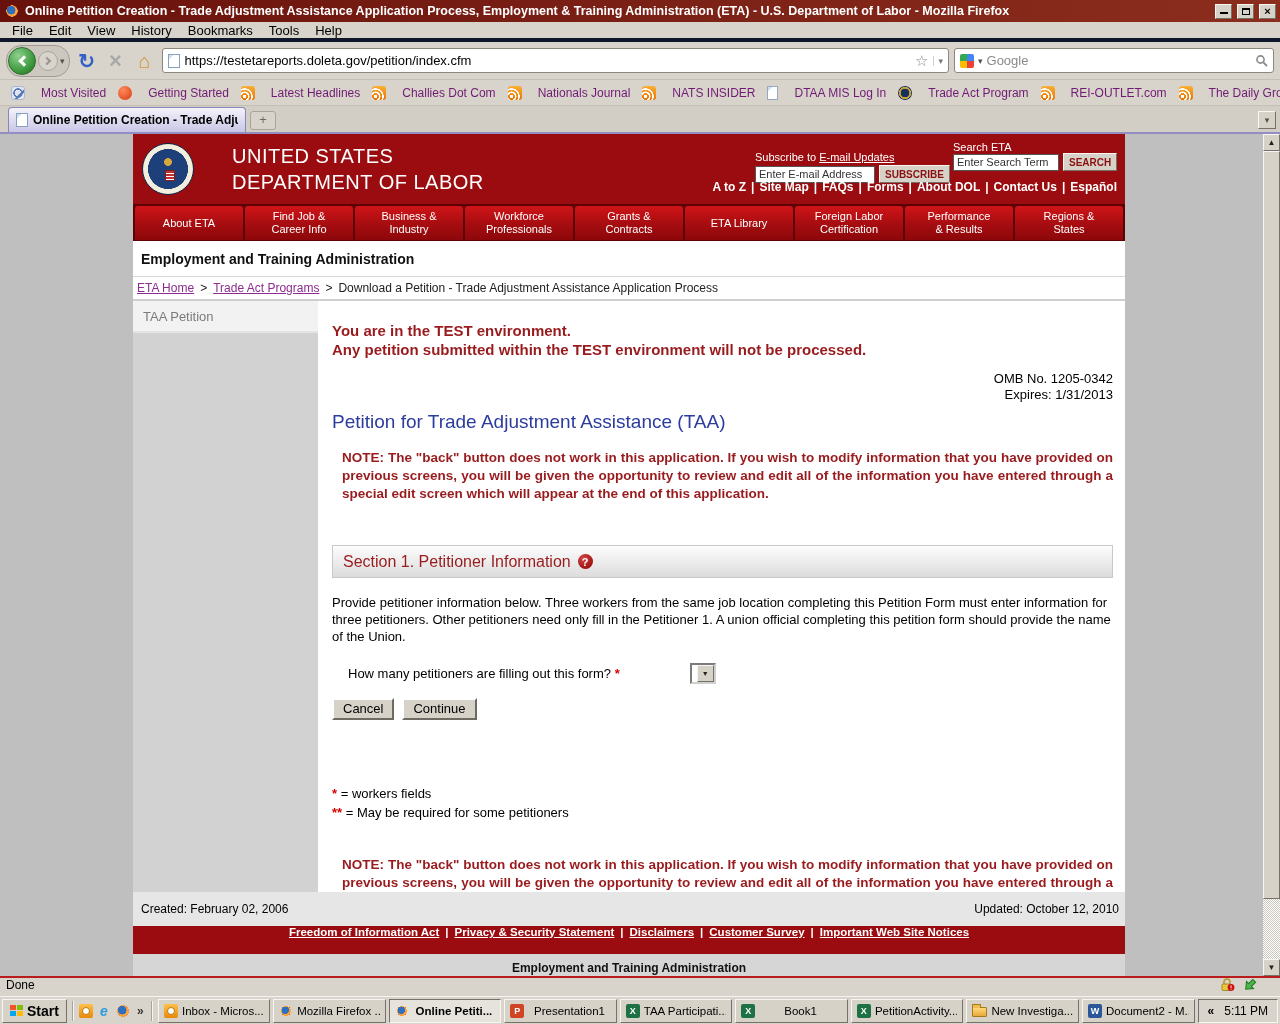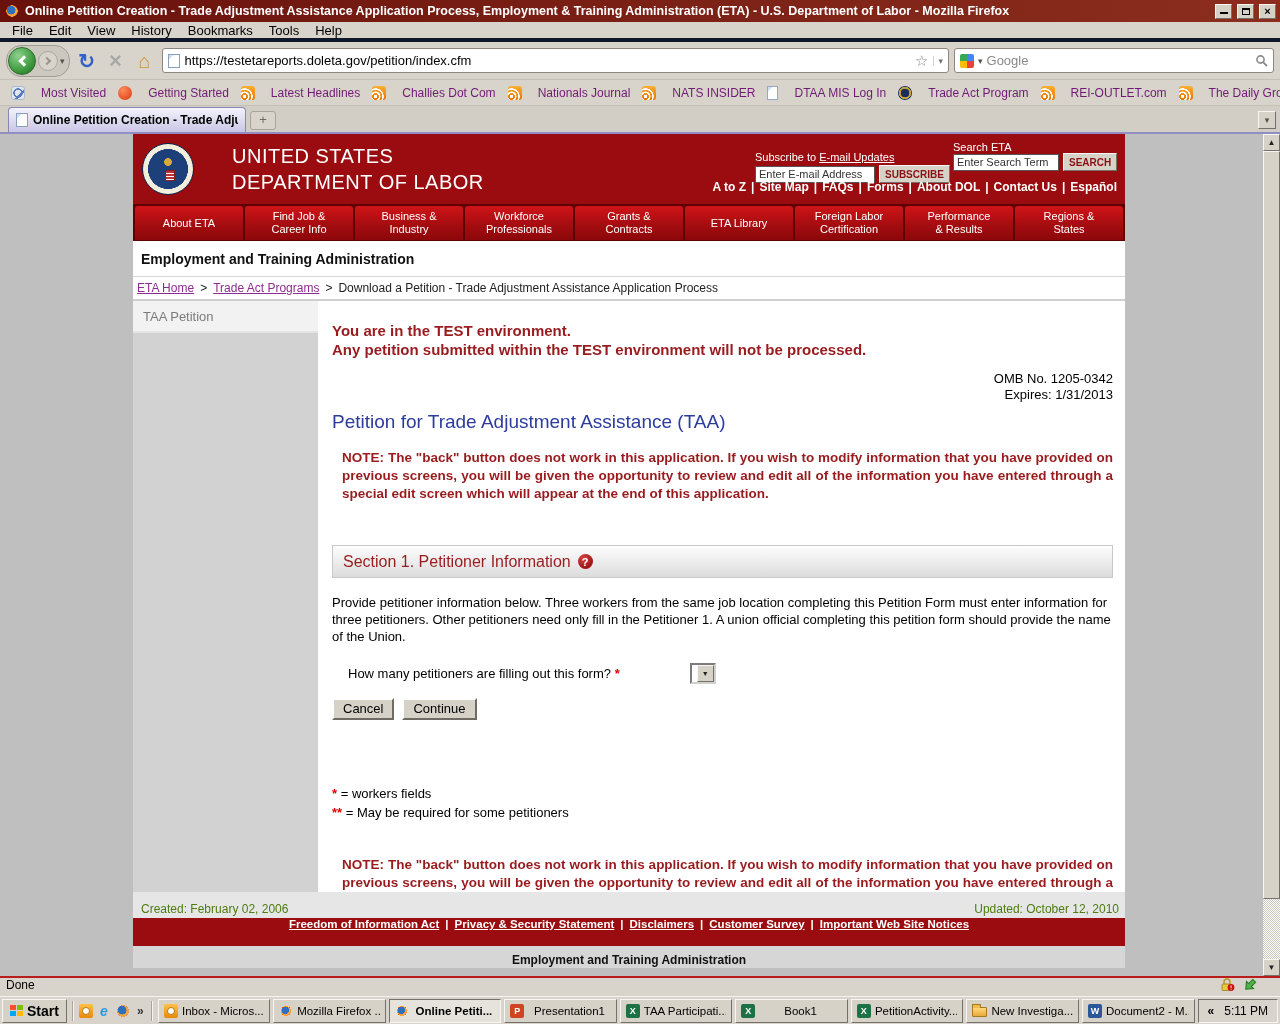--- a/index.html
+++ b/index.html
@@ -119,21 +119,21 @@
   .q-row { margin-top:18px; padding-left:16px; display:flex; align-items:center; }
   .req { color:#dd0000; font-weight:bold; }
   .select { width:26px; height:21px; border:2px inset #cfcfcf; background:#fff; display:flex; justify-content:flex-end; margin-left:70px; }
   .select-btn { width:17px; display:flex; align-items:center; justify-content:center; font-size:7px; color:#222; }
   .btn-row { margin-top:14px; display:flex; gap:8px; }
   .form-btn { font-size:13px; padding:1px 9px 2px; color:#000; font-family:"Liberation Sans",sans-serif; }
   .legend { margin-top:64px; font-size:13px; line-height:19px; }
   .note2 { margin-top:34px; }
 
   
-  .created-band { height:26px; background:#e6e6e6; position:relative; font-size:12px; color:#4d7c0f; }
+  .created-band { height:34px; background:#e6e6e6; position:relative; font-size:12px; color:#000000; }
   .created-band .left { position:absolute; left:8px; top:10px; }
   .created-band .right { position:absolute; right:6px; top:10px; }
   .redfooter { height:28px; background:#9a0c0f; display:flex; justify-content:center; font-size:11.5px; font-weight:bold; color:#fff; gap:6px; white-space:nowrap; }
   .redfooter a { color:#fff; text-decoration:underline; }
   .bottom-strip { height:22px; background:#d6d6d6; text-align:center; font-size:12px; font-weight:bold; color:#111; padding-top:7px; overflow:hidden; }
 
   
   .scrollbar { position:absolute; right:0; top:0; width:17px; height:842px; background:#d6d2c8; }
   .sb-btn { width:17px; height:17px; display:flex; align-items:center; justify-content:center; font-size:8px; color:#222; }
   .sb-up { position:absolute; top:0; }

